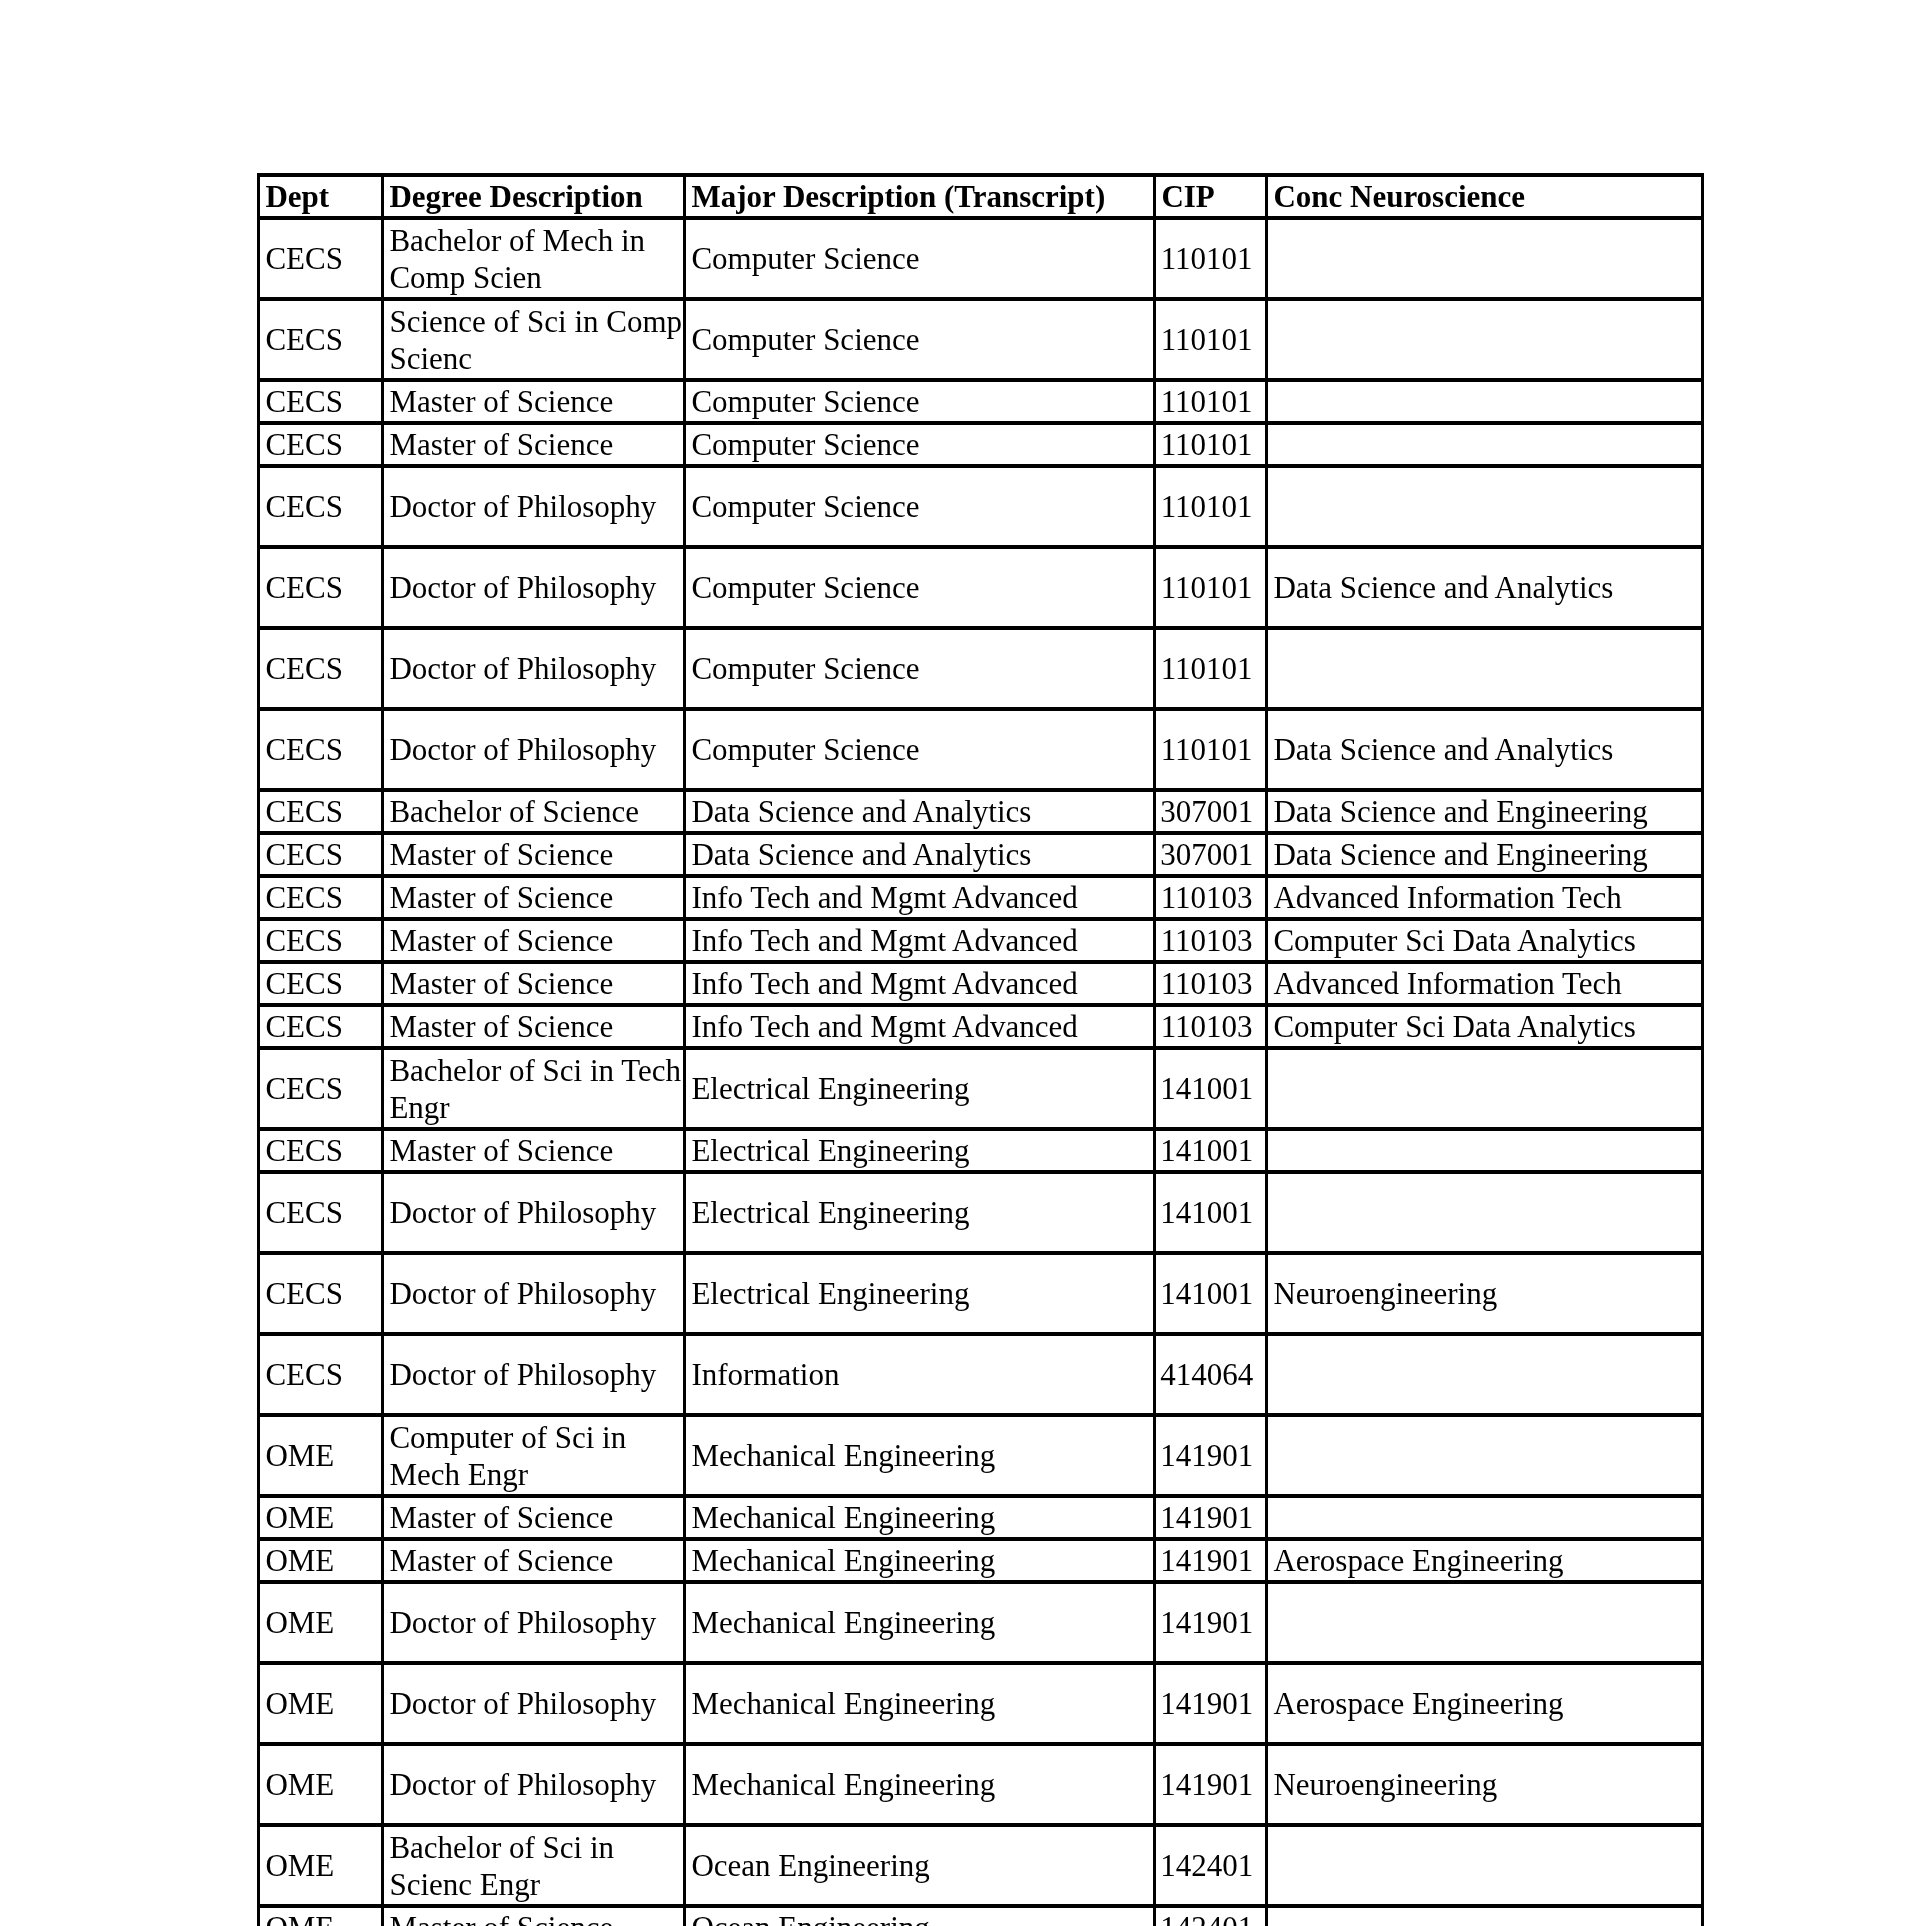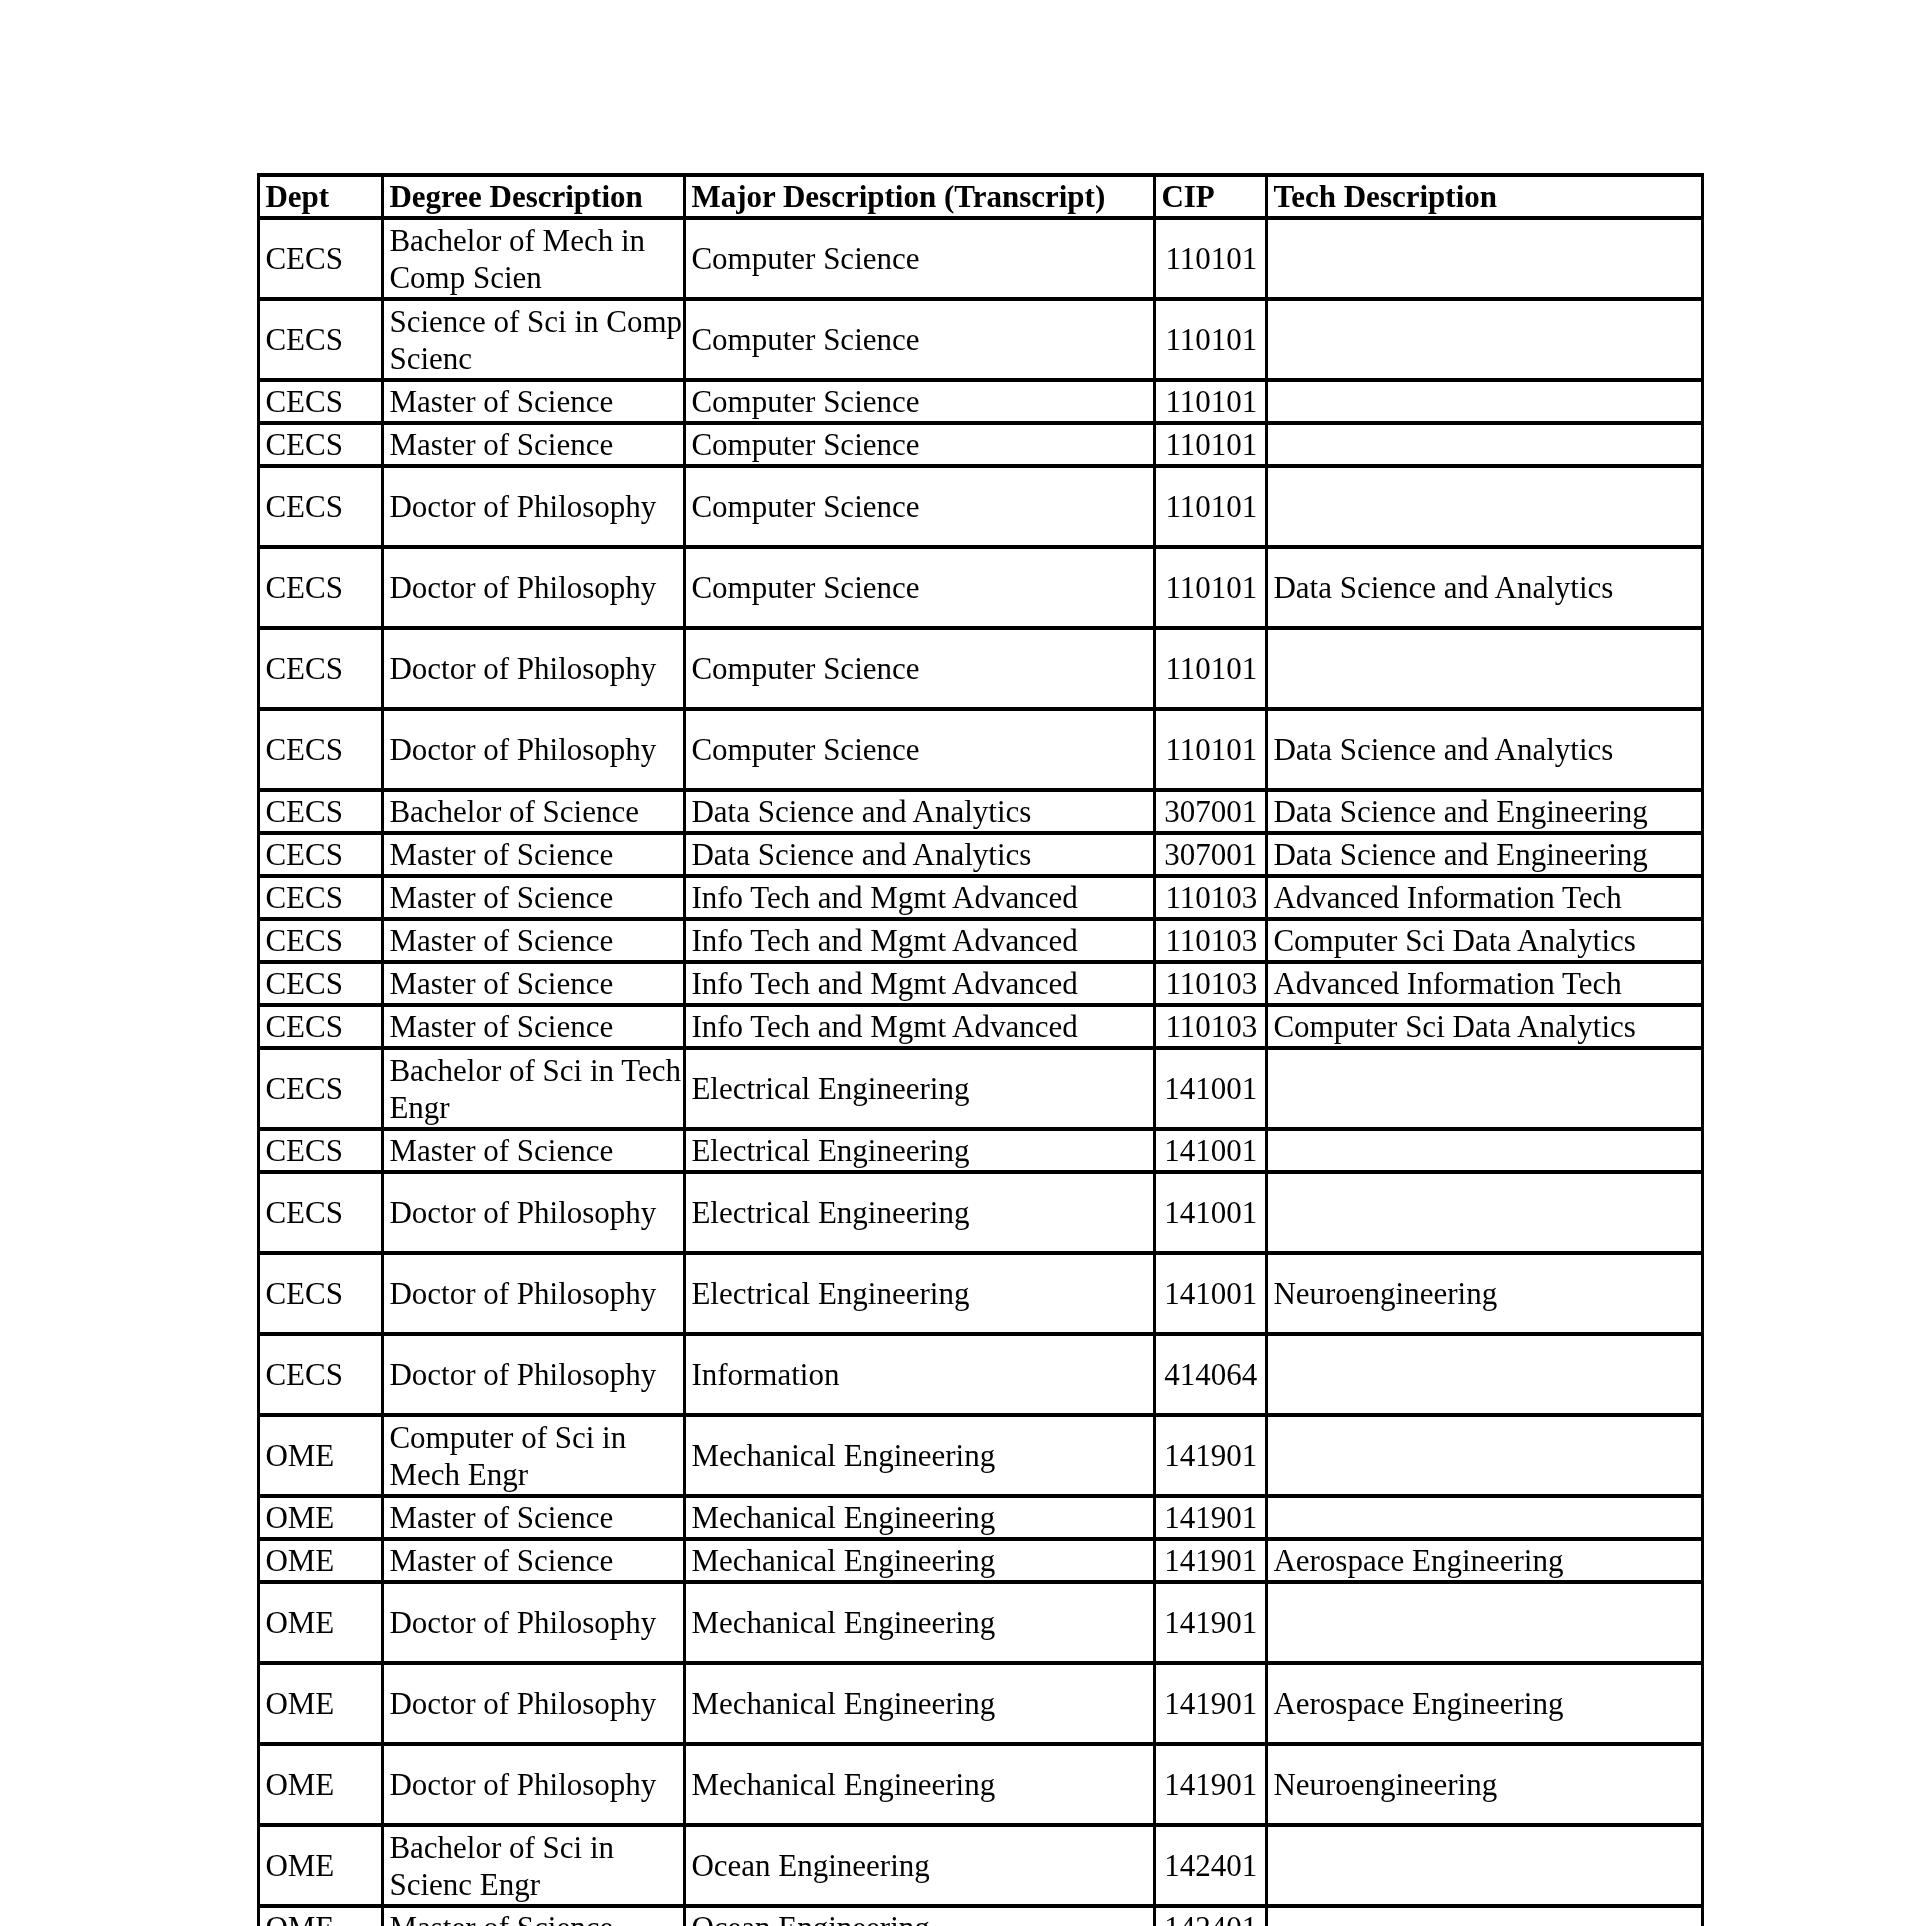--- a/index.html
+++ b/index.html
@@ -42,21 +42,21 @@
     overflow: hidden;
   }
   th {
     font-weight: bold;
     white-space: nowrap;
     height: 39px;
   }
   tr.normal td { height: 39px; }
   tr.tall td   { height: 77px; }
   td.cip-cell {
-    text-align: right;
+    text-align: center;
     padding-left: 0;
     padding-right: 7.7px;
   }
 </style>
 </head>
 <body>
 
 <div class="page">
   <table class="degree-table">
     <colgroup>
@@ -65,21 +65,21 @@
       <col class="c-major">
       <col class="c-cip">
       <col class="c-conc">
     </colgroup>
     <thead>
       <tr>
           <th>Dept</th>
           <th>Degree Description</th>
           <th>Major Description (Transcript)</th>
           <th>CIP</th>
-          <th>Tech Description</th>
+          <th>Conc Neuroscience</th>
         </tr>
     </thead>
     <tbody>
         <tr class="tall">
           <td>CECS</td>
           <td>Bachelor of Mech in Comp Scien</td>
           <td>Computer Science</td>
           <td class="cip-cell">110101</td>
           <td></td>
         </tr>

